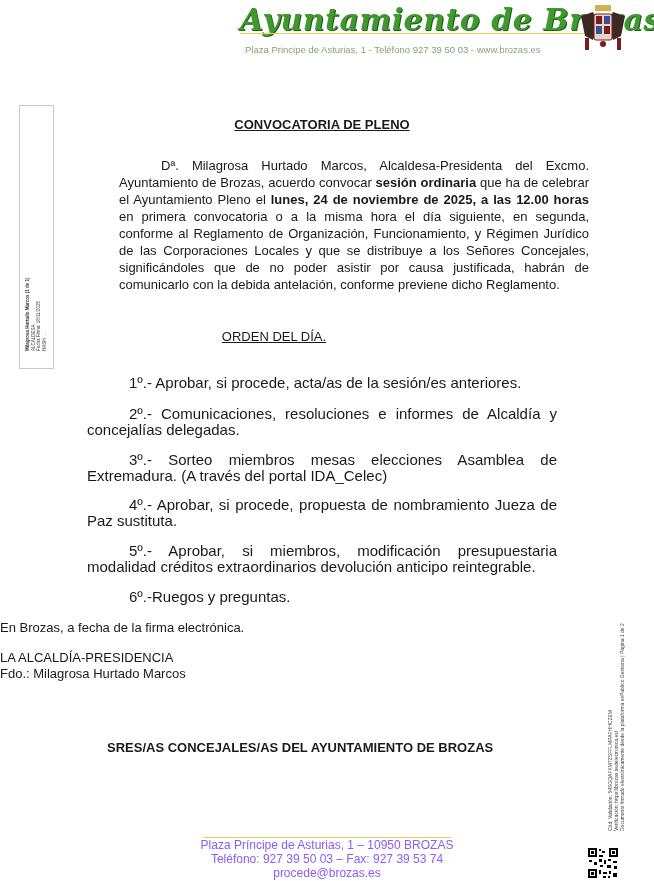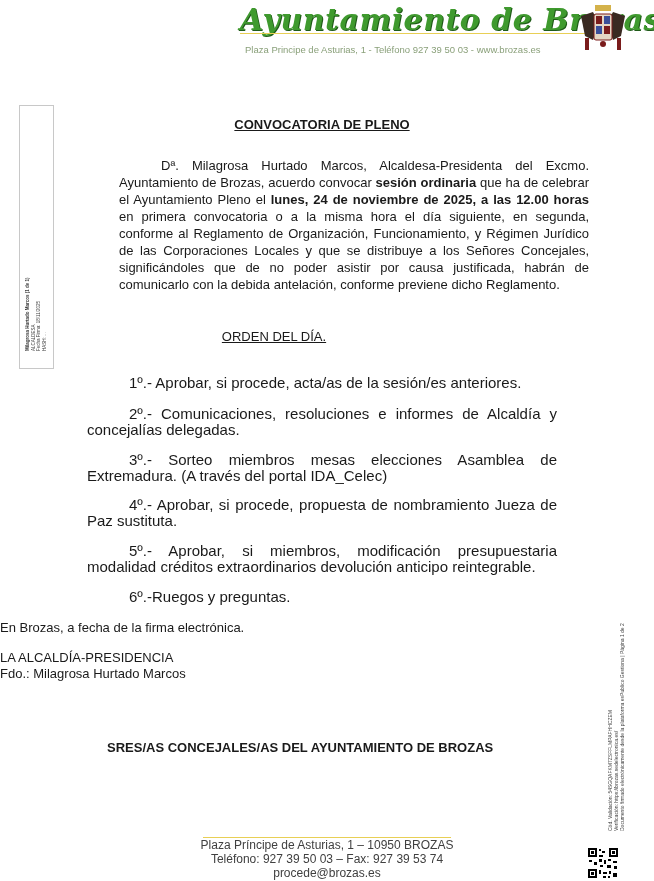--- a/index.html
+++ b/index.html
@@ -13,21 +13,21 @@
   .side-stamp-text { position:absolute; left:-100px; top:118px; width:232px; transform:rotate(-90deg); font-size:4.5px; line-height:5.5px; color:#444; }
   .title { position:absolute; left:0; width:644px; top:117px; text-align:center; font-weight:bold; font-size:13px; text-decoration:underline; }
   .para { position:absolute; left:91px; width:470px; top:157px; font-size:13px; line-height:17px; text-align:justify;margin-left:28px; }
   .para .indent { display:inline-block; width:42px; }
   .orden { position:absolute; left:0; width:548px; top:329px; text-align:center; font-size:13px; text-decoration:underline; }
   .item { position:absolute; left:87px; width:470px; font-size:15px; line-height:16px; text-align:justify; }
   .item .indent { display:inline-block; width:42px; }
   .center-line { position:absolute; left:0; width:654px; font-size:13px; line-height:16px; }
   .recipients { position:absolute; left:91px; top:740px; font-weight:bold; font-size:13px;margin-left:16px; }
   .footer-line { position:absolute; left:203px; top:837px; width:248px; height:1px; background:#e8cf55; }
-  .footer { position:absolute; left:0; width:654px; top:838px; text-align:center; font-size:12px; line-height:14px; color:#404040; }
+  .footer { position:absolute; left:0; width:654px; top:838px; text-align:center; font-size:12px; line-height:14px; color:#8b5cf6; }
   .right-stamp { position:absolute; left:598px; top:560px; width:36px; height:280px; }
   .right-stamp-text { position:absolute; left:-122px; top:122px; width:280px; transform:rotate(-90deg); font-size:5px; line-height:6px; color:#444; }
   .qr { position:absolute; left:587px; top:847px; width:32px; height:32px; }
 </style>
 </head>
 <body>
 
 <div class="header-logo">
   <div class="logo-text">Ayuntamiento de Brozas</div>
 </div>

